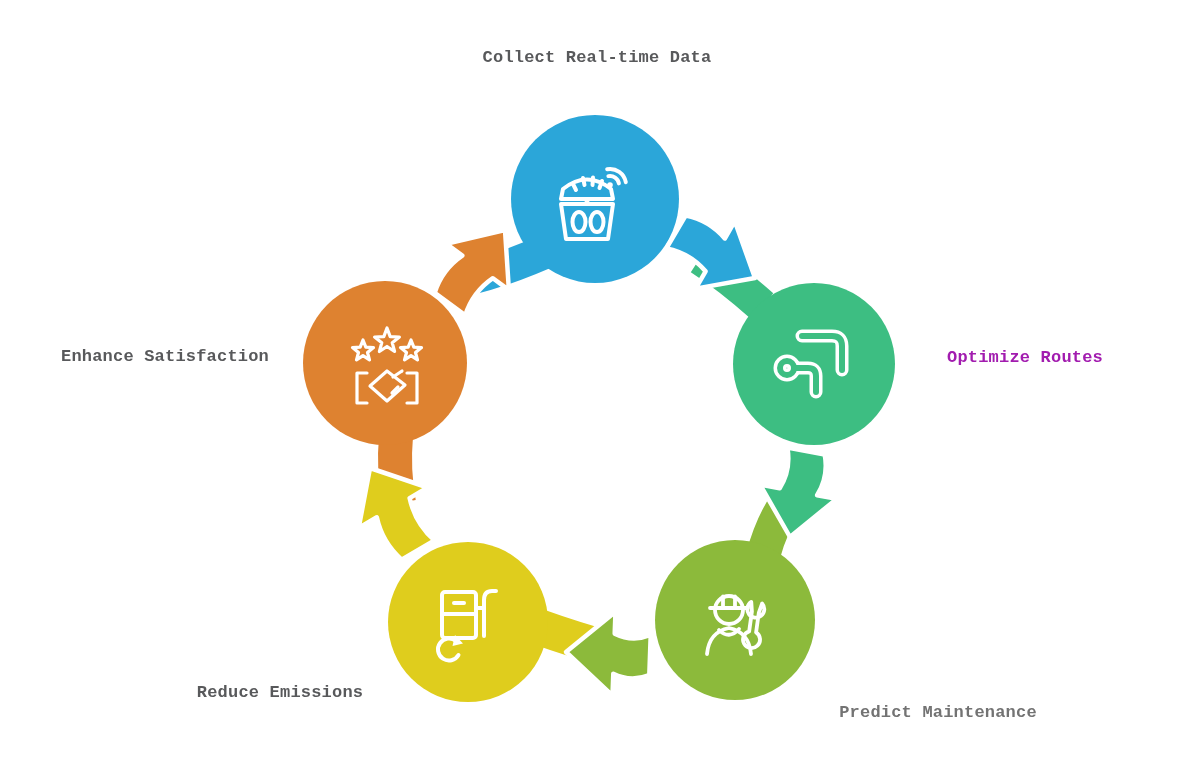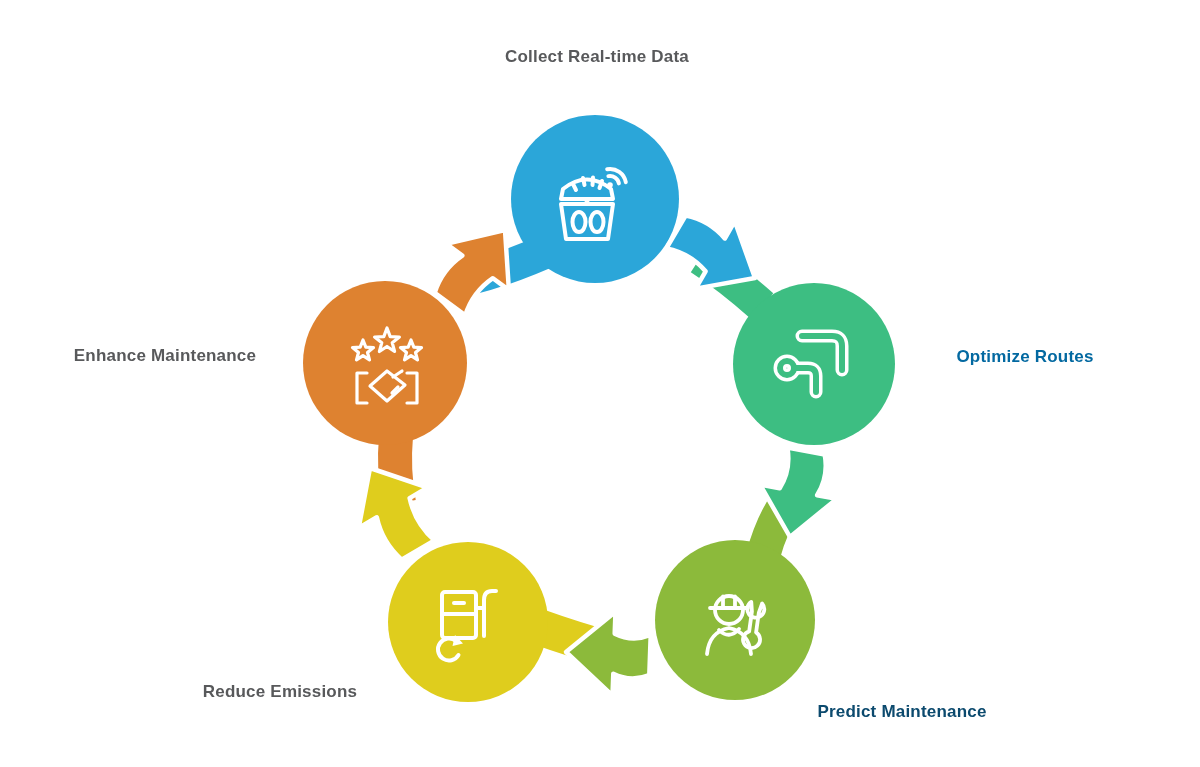--- a/index.html
+++ b/index.html
@@ -1,18 +1,18 @@
 <!DOCTYPE html>
 <html><head>
 <meta charset="utf-8">
 <style>
   html,body{margin:0;padding:0;background:#ffffff;}
   .stage{
     position:relative;width:1200px;height:767px;background:#ffffff;overflow:hidden;
-    font-family:Liberation Sans, sans-serif;
+    font-family:Liberation Mono, monospace;
   }
   .diagram-svg{position:absolute;left:0;top:0;}
   .step-label{
     position:absolute;transform:translate(-50%,-50%);
     font-size:17px;font-weight:bold;color:#58595B;white-space:nowrap;
     letter-spacing:.2px;
   }
   .lbl-collect {left:597px;top:57px;}
   .lbl-optimize{left:1025px;top:357px;}
   .lbl-predict {left:902px;top:712px;}
@@ -98,18 +98,18 @@
       <path d="M68,19 L70.8,26.2 L78.5,26.6 L72.5,31.5 L74.5,38.9 L68,34.7 L61.5,38.9 L63.5,31.5 L57.5,26.6 L65.2,26.2 Z"></path>
       <path d="M24,52 L14,52 L14,82 L24,82"></path>
       <path d="M64,52 L74,52 L74,82 L64,82"></path>
       <path d="M44,50 L62,64 L44,80 L27,65 Z"></path>
       <path d="M50,56 L59,50"></path>
       <path d="M49,72 L55,66"></path>
     </g>
   </svg>
 
   <div class="step-label lbl-collect" style="color: rgb(88, 89, 91);">Collect Real-time Data</div>
-  <div class="step-label lbl-optimize" style="color: #0369a1;">Optimize Routes</div>
-  <div class="step-label lbl-predict" style="color: #0c4a6e;">Predict Maintenance</div>
+  <div class="step-label lbl-optimize" style="color: #a21caf;">Optimize Routes</div>
+  <div class="step-label lbl-predict" style="color: #737373; margin-left: 36px;">Predict Maintenance</div>
   <div class="step-label lbl-reduce" style="color: rgb(88, 89, 91); padding-left: 6px;">Reduce Emissions</div>
-  <div class="step-label lbl-enhance" style="color: rgb(88, 89, 91);">Enhance Maintenance</div>
+  <div class="step-label lbl-enhance" style="color: rgb(88, 89, 91);">Enhance Satisfaction</div>
 
 </div>
 
 </body></html>

